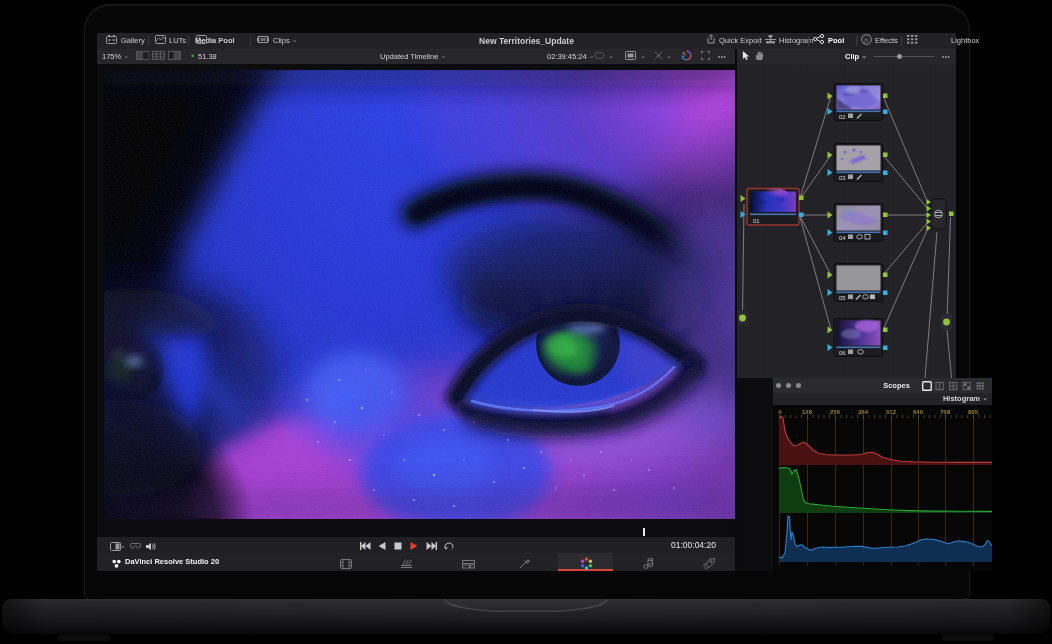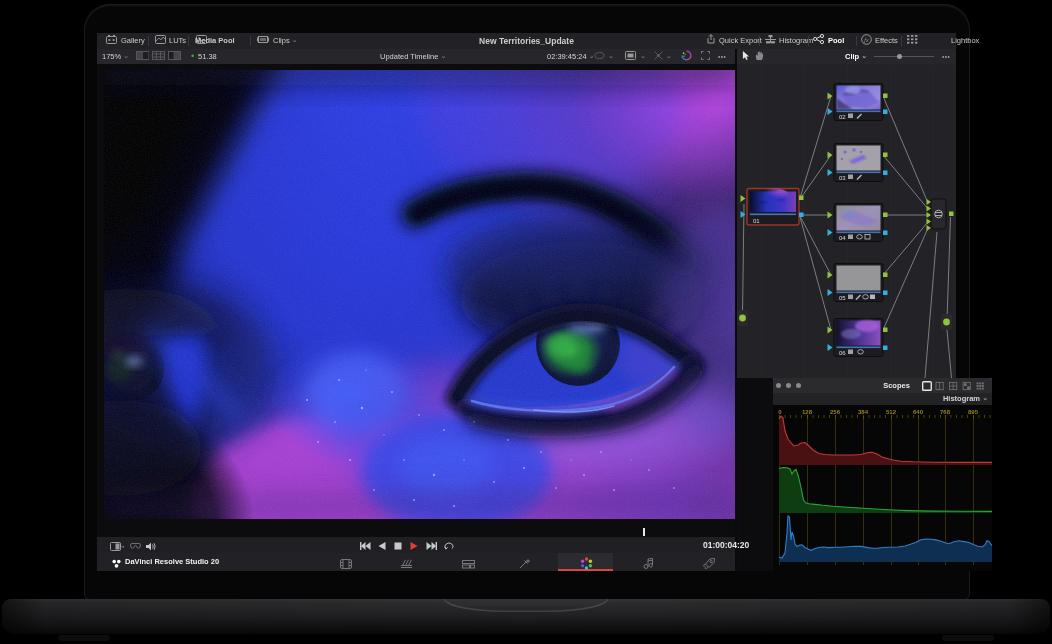--- a/index.html
+++ b/index.html
@@ -453,21 +453,21 @@
       <span class="tr" style="left:329px;">
         <svg width="11" height="8" viewBox="0 0 11 8" style="vertical-align:0px">
             <path d="M0.5 0 L5.5 4 L0.5 8 Z M5.5 0 L10.2 4 L5.5 8 Z" fill="#c9c9c9"></path>
             <rect x="9.6" y="0" width="1.4" height="8" fill="#c9c9c9"></rect>
           </svg></span>
       <span class="tr" style="left:347px;">
         <svg width="10" height="9" viewBox="0 0 10 9" style="vertical-align:-1px">
             <path d="M1.8 6.5 A4 3.4 0 1 1 8.2 6.5" fill="none" stroke="#c9c9c9" stroke-width="0.9"></path>
             <path d="M0.6 4.6 L1.9 7.2 L3.6 5.2" fill="none" stroke="#c9c9c9" stroke-width="0.9"></path>
           </svg></span>
-      <span class="tr" style="left:574px;color:#e8e8e8;font-weight:bold;font-size:8.5px;margin-left:32px;">01:00:04:20</span>
+      <span class="tr" style="left:574px;color:#e8e8e8;font-weight:normal;font-size:8.5px;">01:00:04:20</span>
     </div>
     <div id="bottombar" class="abs">
       <span class="bb" style="left:461px;top:0;width:55px;height:18px;background:#2c2c30;border-bottom:2px solid #d8473a;"></span>
       <span class="bb" style="left:14px;">
         <svg width="11" height="10" viewBox="0 0 11 10" style="vertical-align:-2px">
             <circle cx="3.2" cy="2.6" r="1.8" fill="#fff"></circle>
             <circle cx="7.8" cy="2.6" r="1.8" fill="#fff"></circle>
             <circle cx="5.5" cy="6.9" r="1.8" fill="#fff"></circle>
           </svg></span>
       <span class="bb" style="left:28px;color:#f2f2f2;font-weight:bold;font-size:7.5px;">DaVinci Resolve Studio 20</span>

